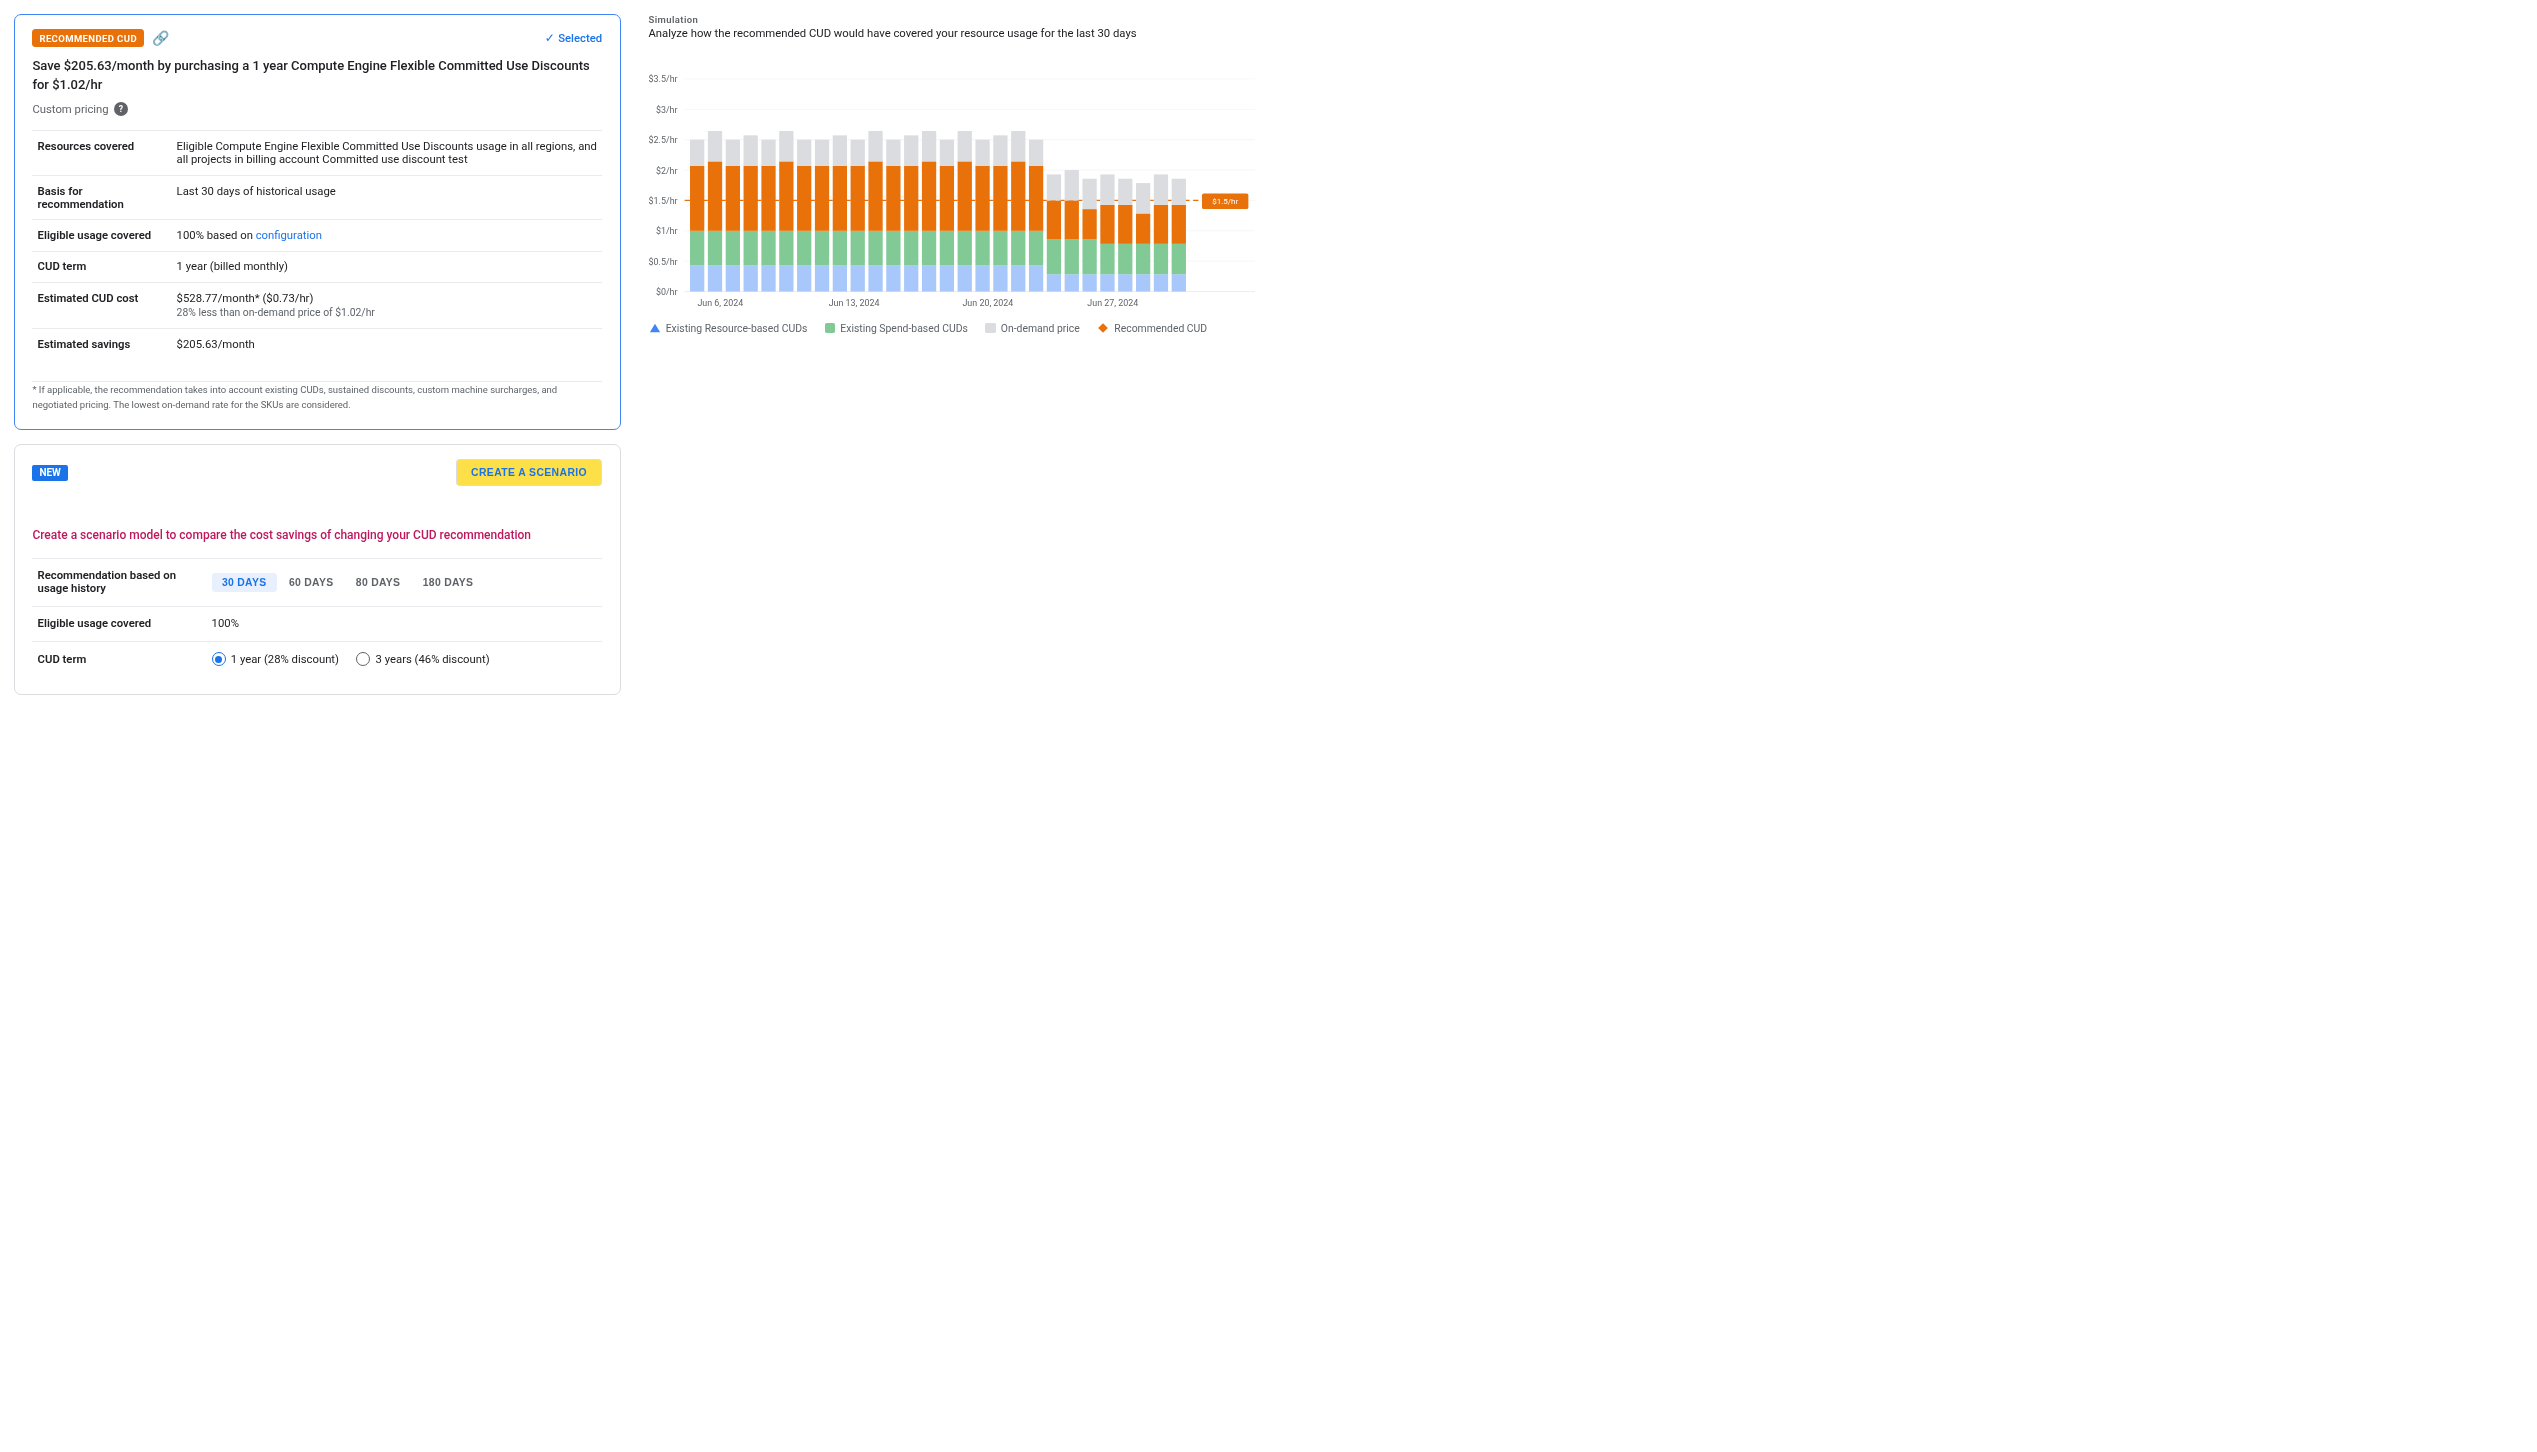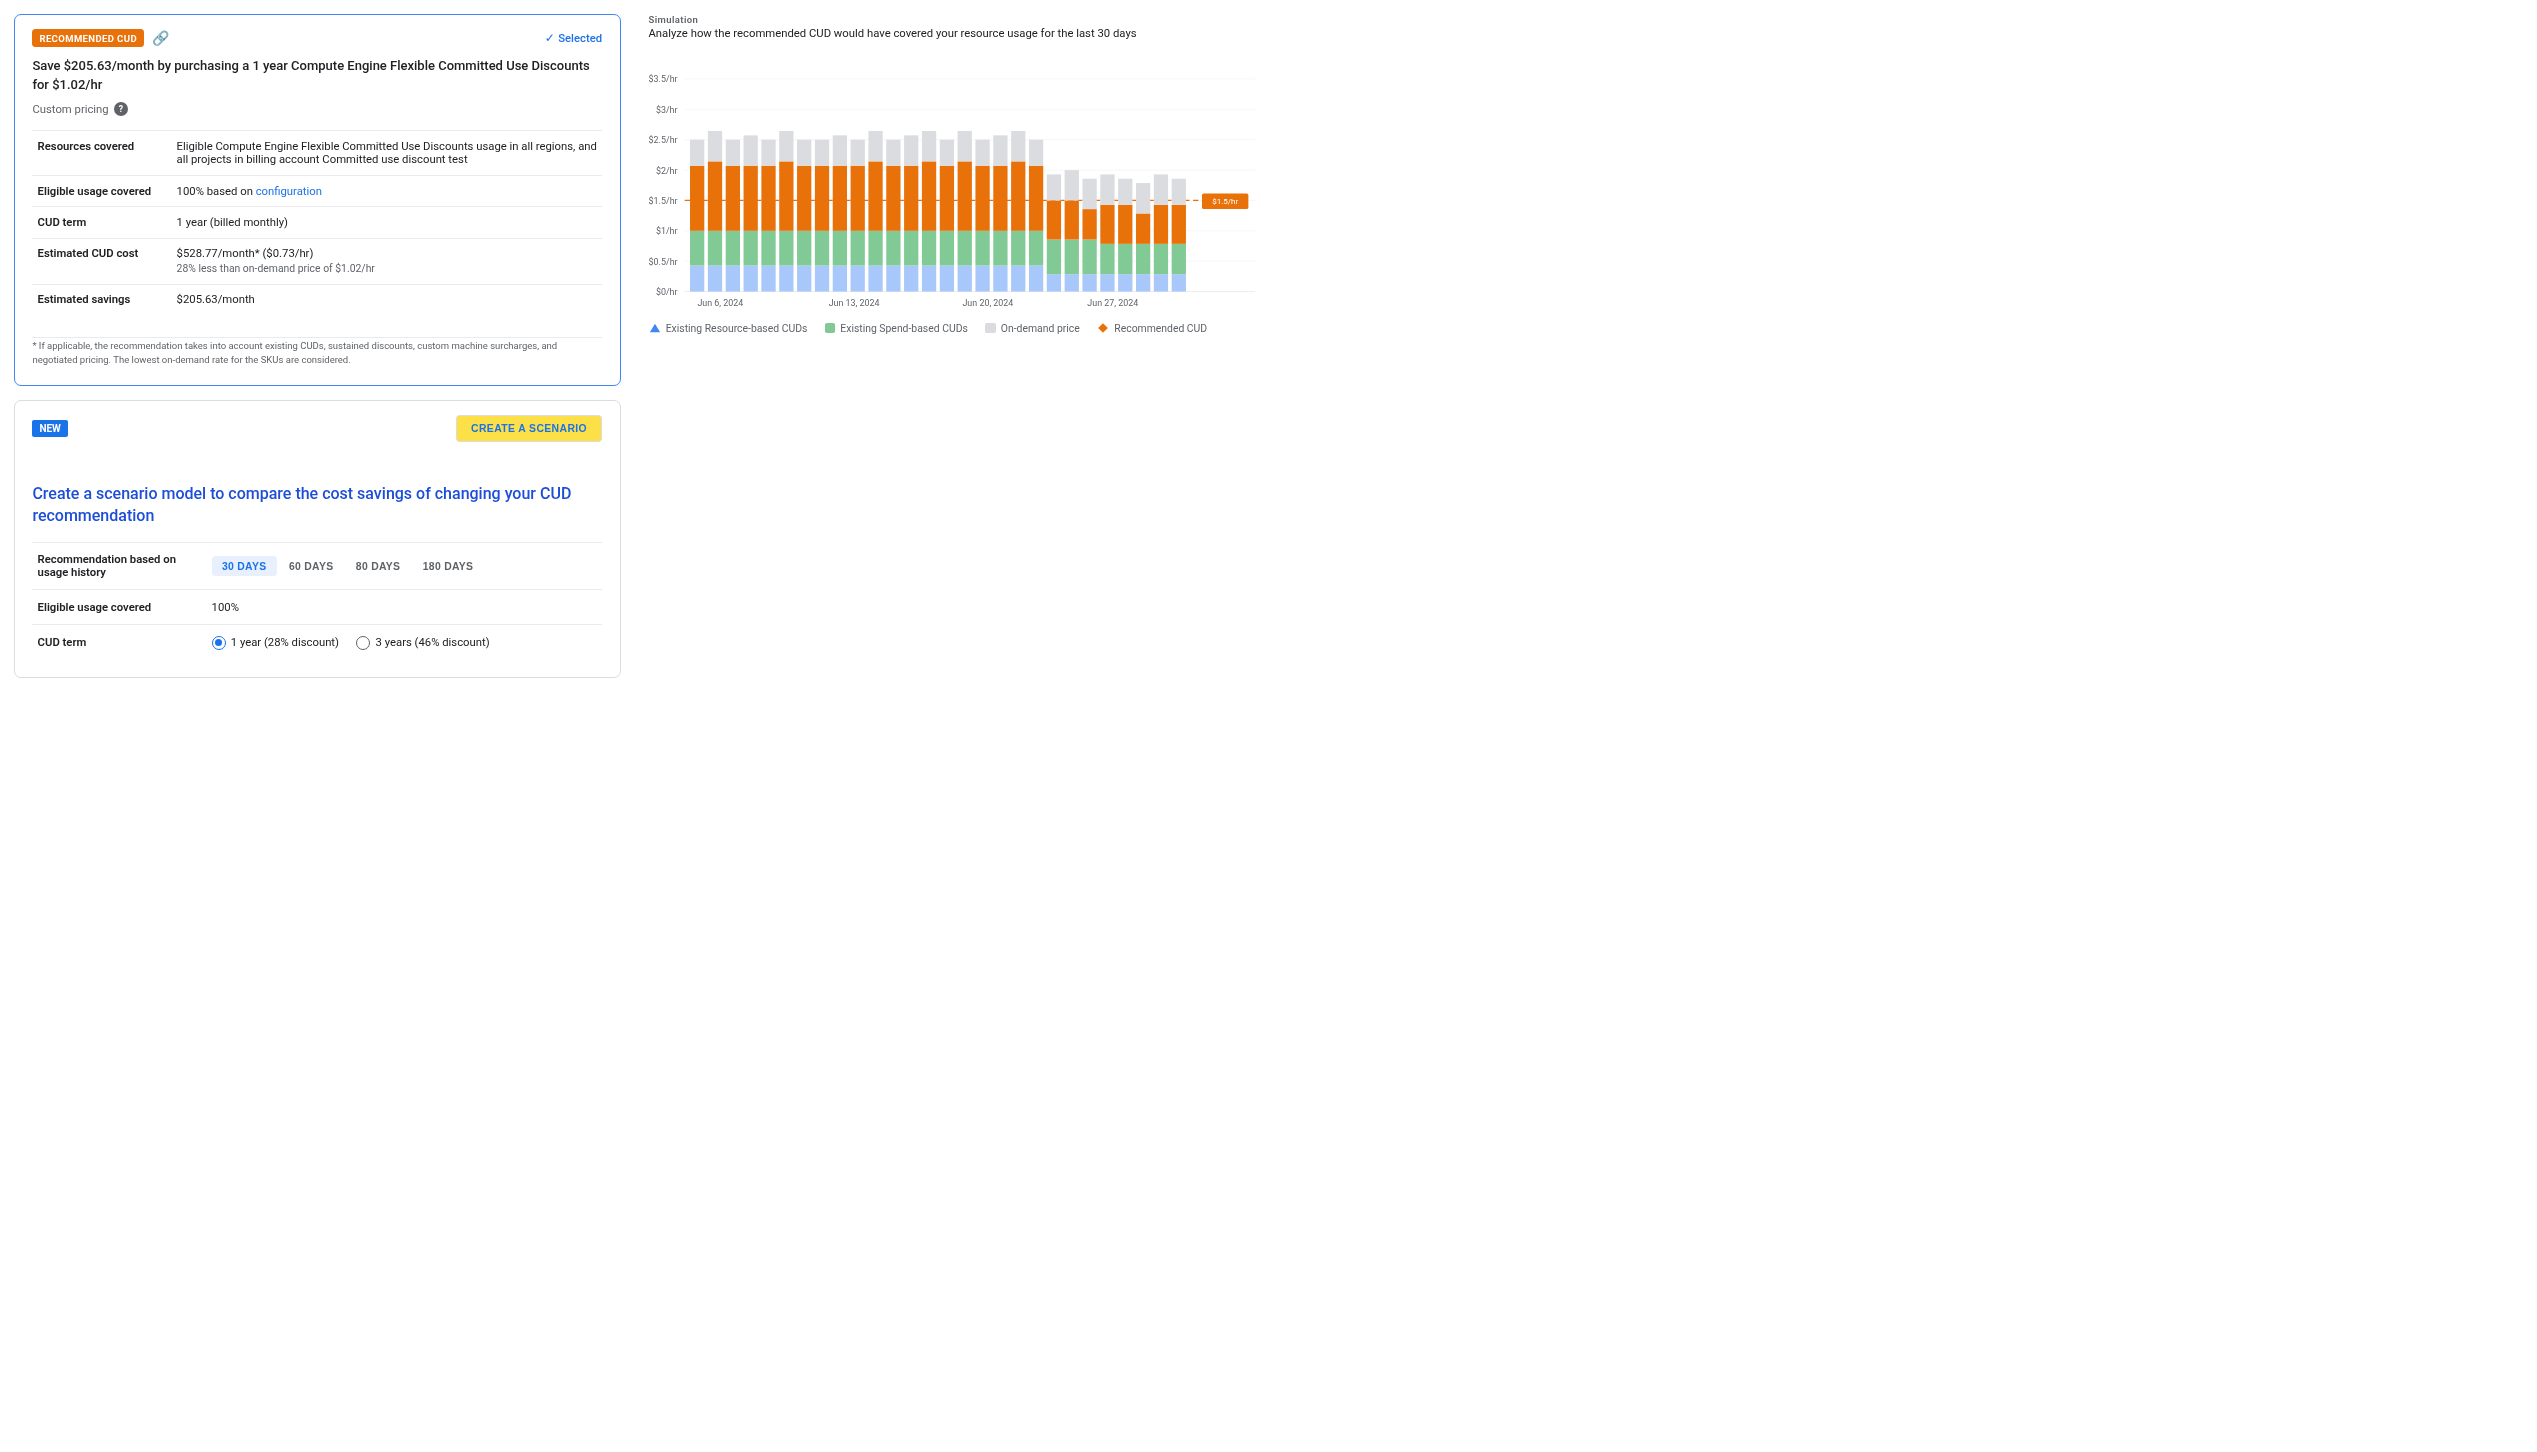--- a/index.html
+++ b/index.html
@@ -187,23 +187,23 @@
       color: #1a73e8;
       font-size: 10.4px;
       font-weight: 600;
       padding: 7px 14px;
       border-radius: 3.5px;
       cursor: pointer;
       letter-spacing: 0.4px;
     }
 
     .scenario-title {
-      font-size: 16px;
+      font-size: 12px;
       font-weight: 500;
-      color: #1d4ed8;
+      color: #be185d;
       margin-bottom: 14px;
       line-height: 1.4;
       margin-top: 41px;
     }
 
     .scenario-table {
       width: 100%;
       border-collapse: collapse;
     }
 
@@ -346,20 +346,24 @@
       <div class="custom-pricing-row">
         <span>Custom pricing</span>
         <span class="help-icon">?</span>
       </div>
 
       <table class="details-table">
         <tbody>
           <tr>
             <td>Resources covered</td>
             <td>Eligible Compute Engine Flexible Committed Use Discounts usage in all regions, and all projects in billing account Committed use discount test</td>
+          </tr>
+          <tr>
+            <td>Basis for recommendation</td>
+            <td>Last 30 days of historical usage</td>
           </tr>
           <tr>
             <td>Eligible usage covered</td>
             <td>100% based on <a class="link-blue">configuration</a></td>
           </tr>
           <tr>
             <td>CUD term</td>
             <td>1 year (billed monthly)</td>
           </tr>
           <tr>

